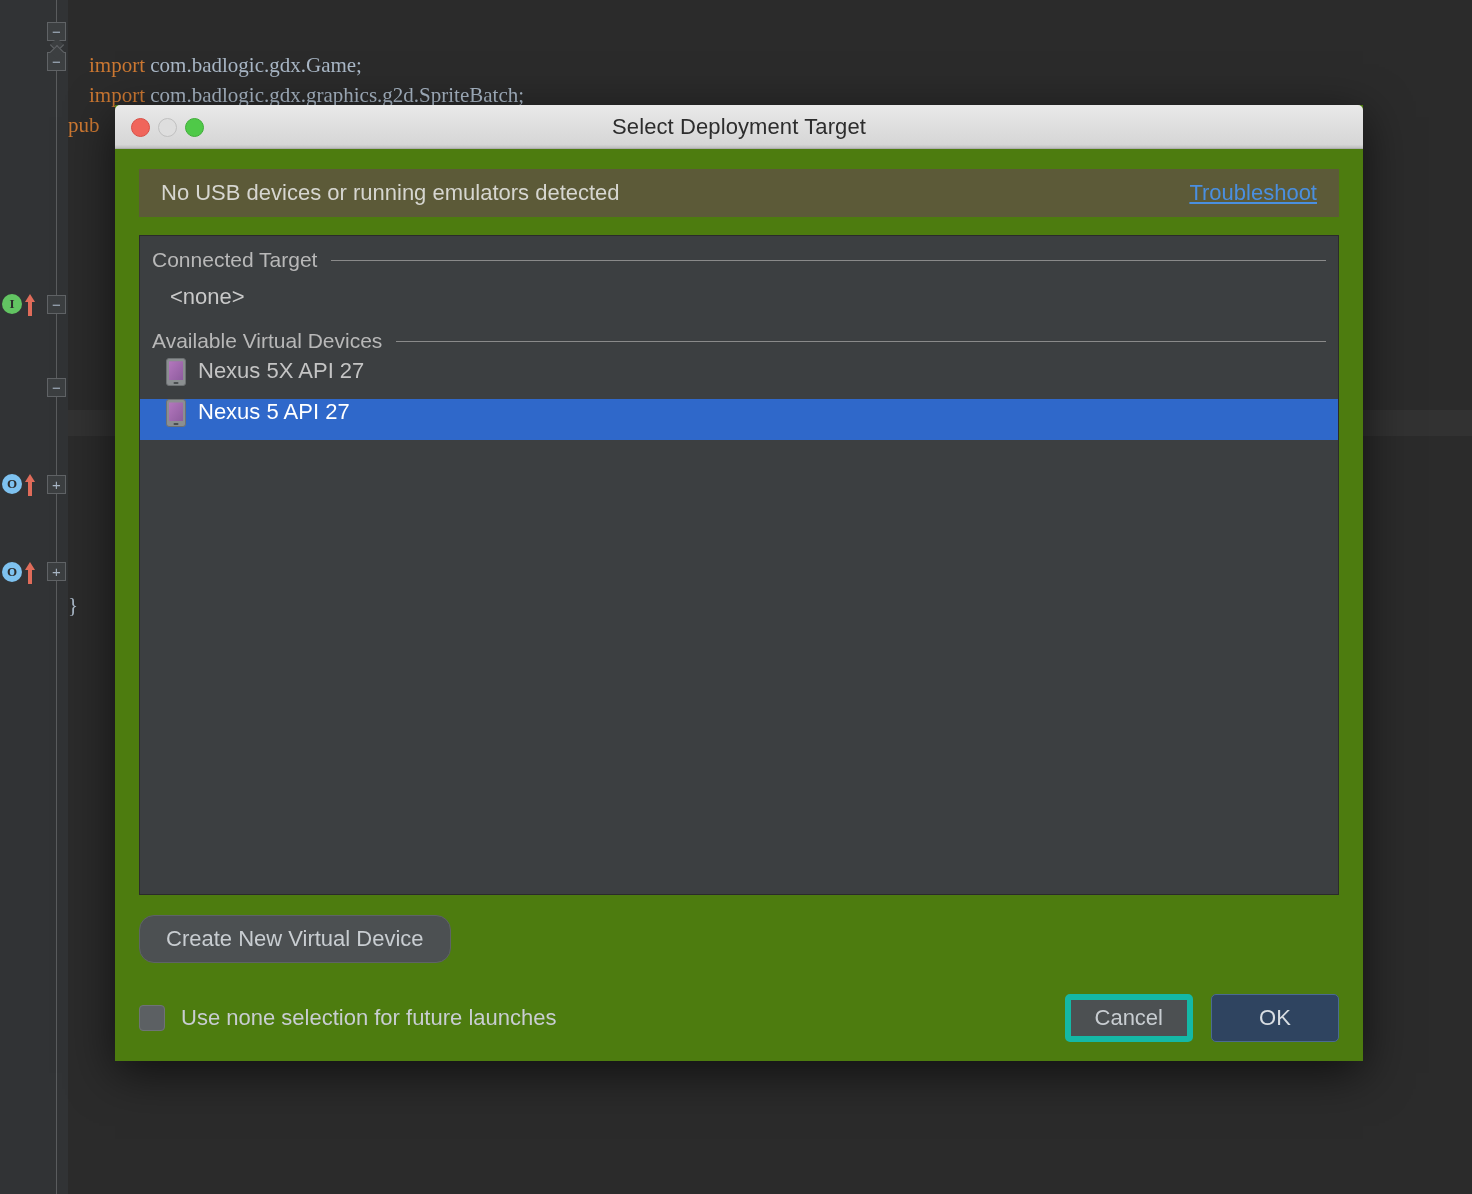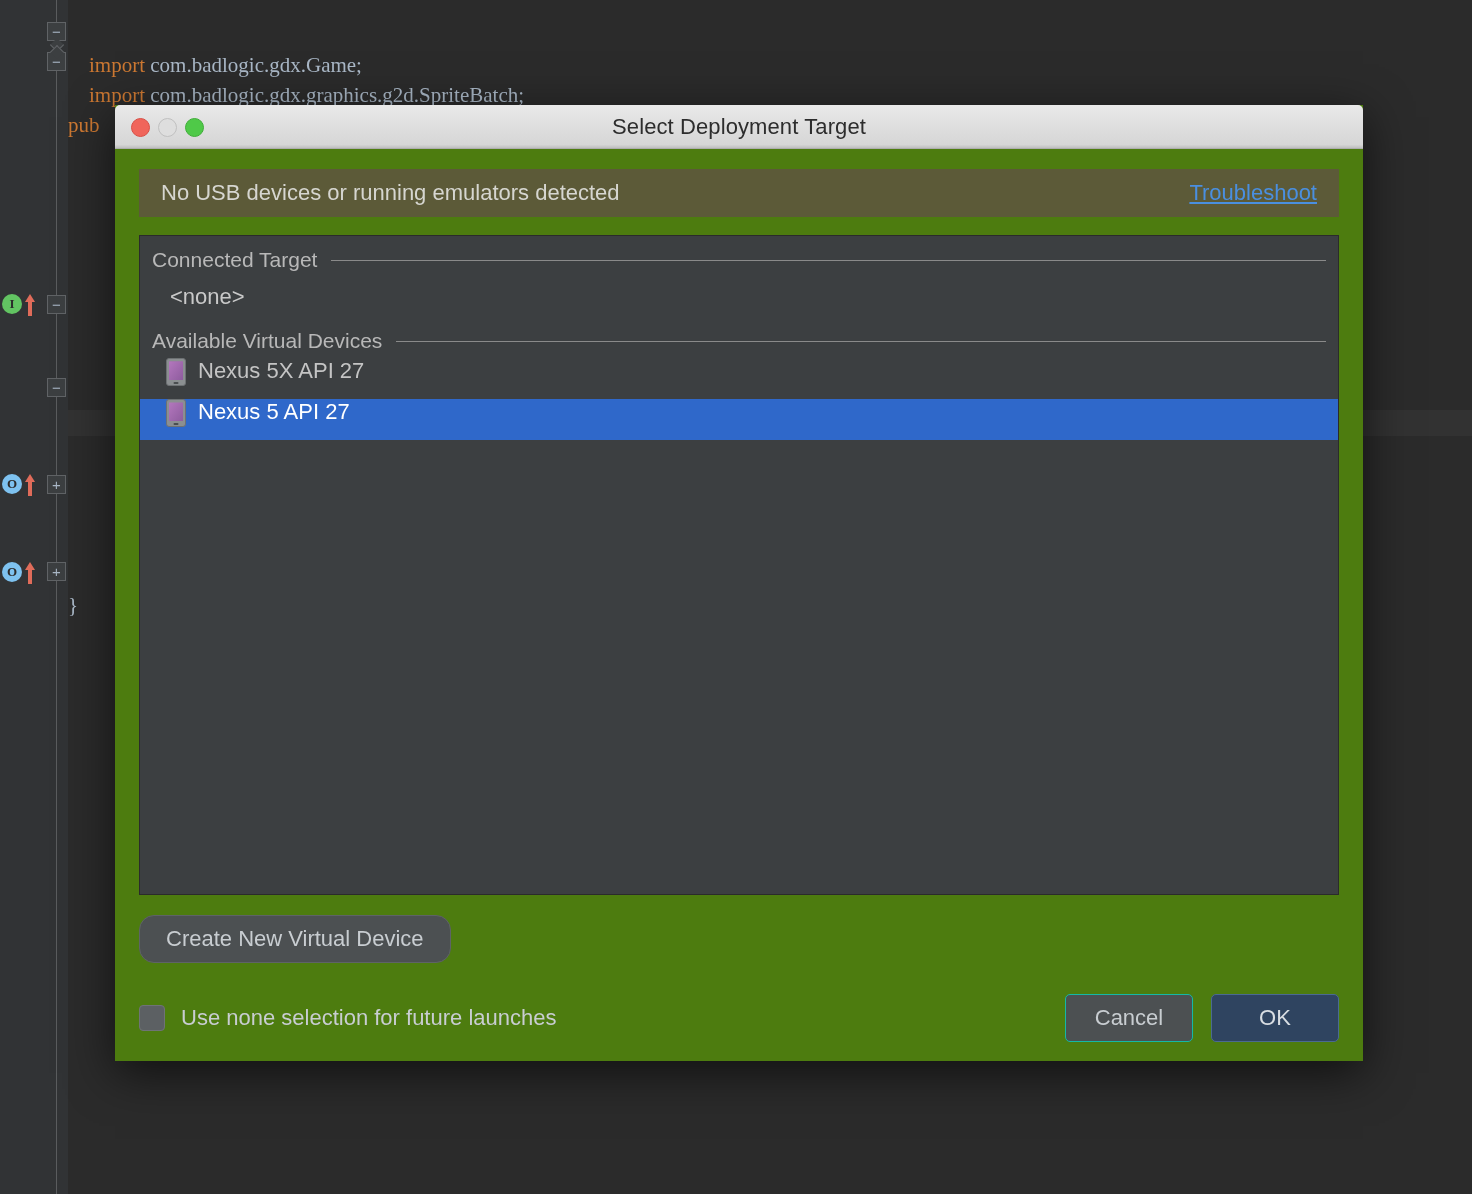--- a/index.html
+++ b/index.html
@@ -211,23 +211,24 @@
     height: 48px;
     min-width: 128px;
     padding: 0 24px;
     border-radius: 5px;
     font-size: 22px;
     font-family: "Liberation Sans", sans-serif;
     cursor: pointer;
   }
   .btn.cancel {
     background: #4c5052;
-    border: 1px solid #14b8a6;
+    border: 6px solid #14b8a6;
     color: #c8cdd1;
     margin-right: 18px;
+    text-align: right;
   }
   .btn.ok {
     background: #2f4460;
     border: 1px solid #4a6party;
     border: 1px solid #4a6a92;
     color: #d8dde2;
   }
 </style>
 </head>
 <body>

